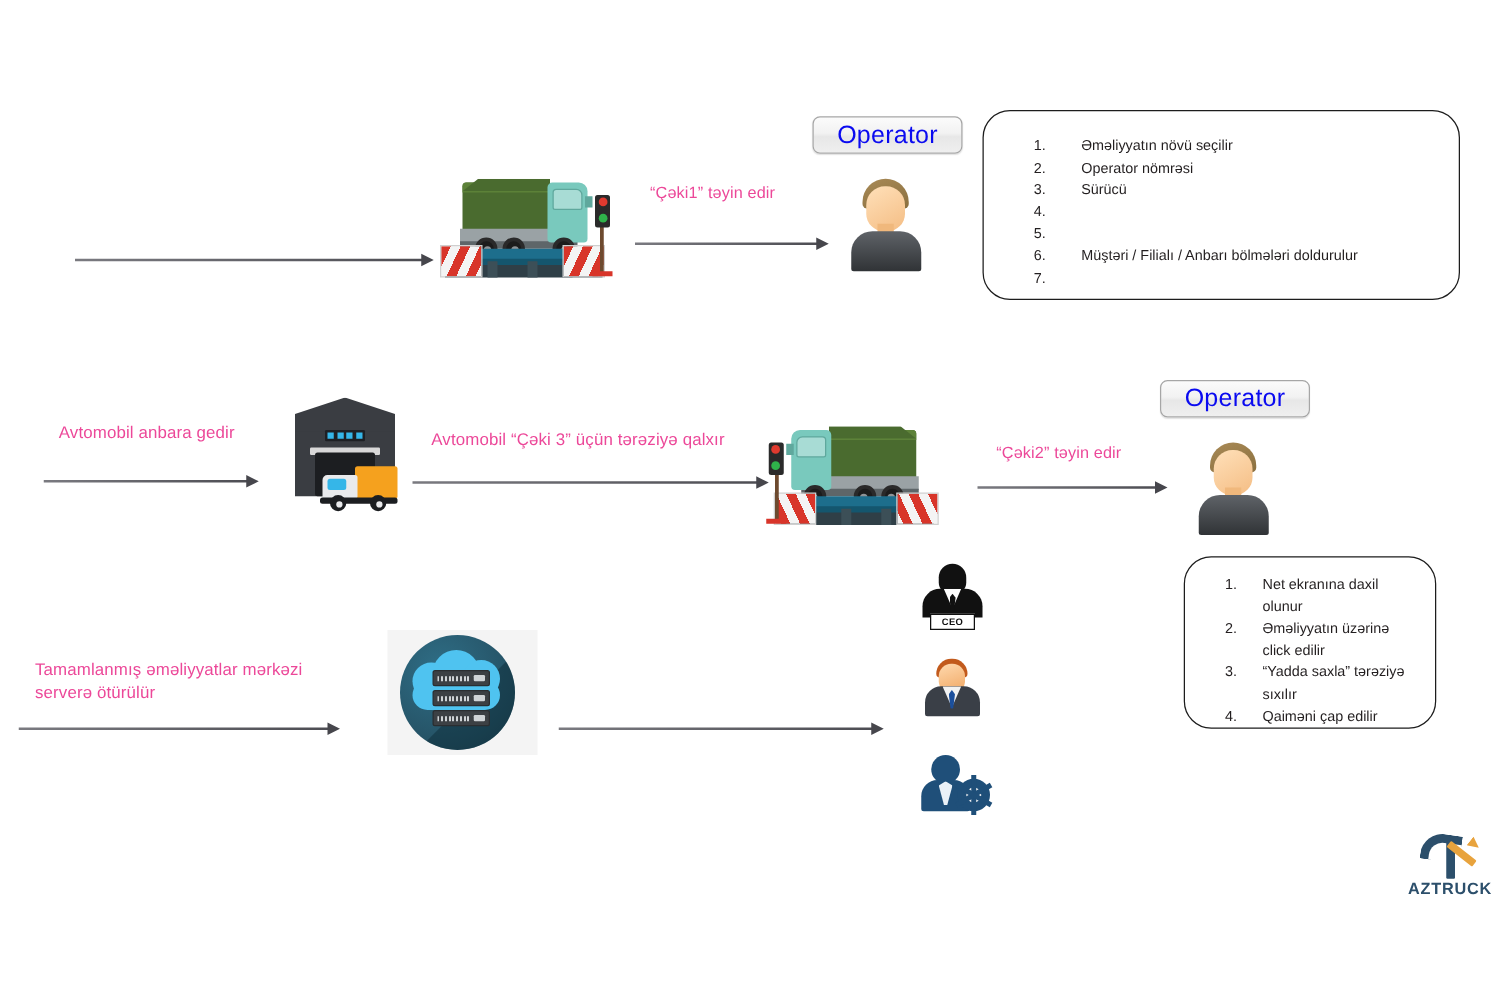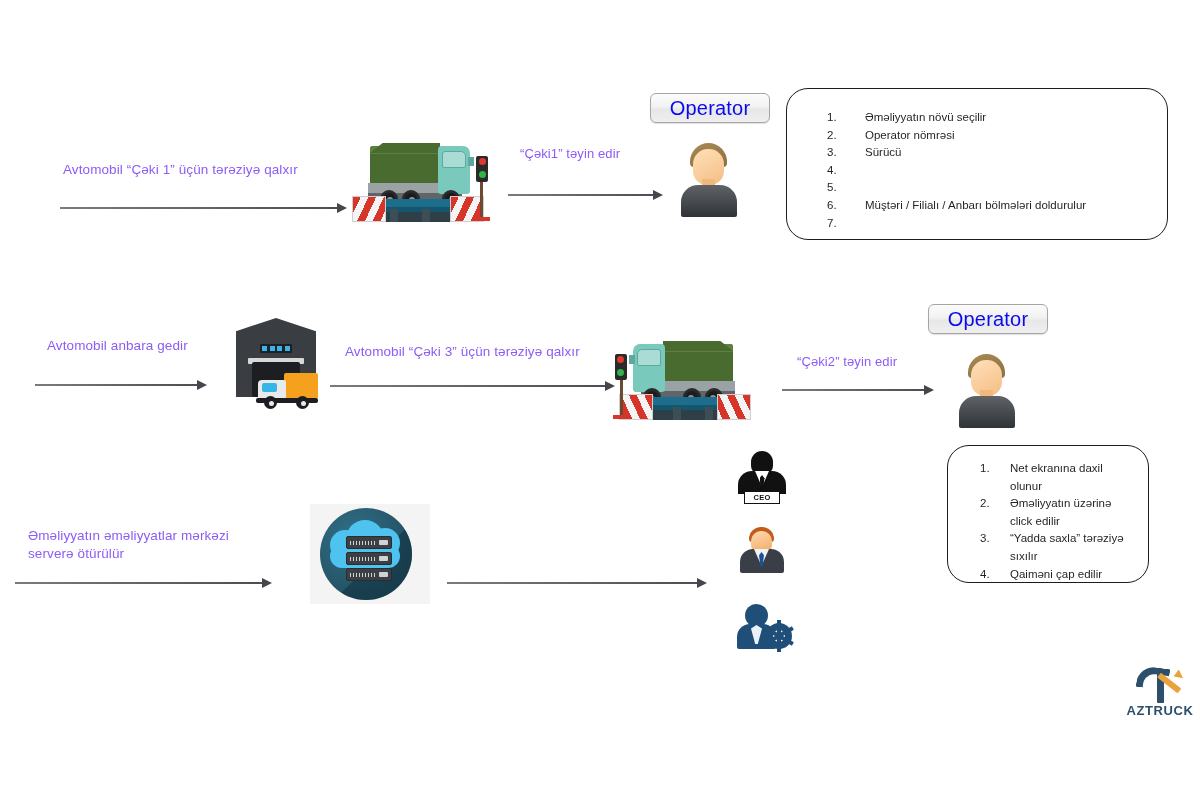--- a/index.html
+++ b/index.html
@@ -12,21 +12,21 @@
     overflow:hidden;
     position:relative;
   }
   .stage{position:absolute;left:0;top:0;width:1200px;height:800px;}
   .abs{position:absolute;}
 
   
   .flow-label{
     font-size:13.5px;
     line-height:18px;
-    color:#8b5cf6;
+    color:#ec4899;
     white-space:pre-line;
     letter-spacing:.1px;
   }
   .flow-label.small{font-size:13px;}
 
   
   .arrow{position:absolute;height:10px;}
   .arrow .shaft{
     position:absolute;left:0;top:4px;height:1.6px;
     background:linear-gradient(to right,#7a7a80,#4d4d53);
@@ -207,21 +207,20 @@
   .lg-tip{position:absolute;left:38px;top:6px;width:9px;height:9px;background:#e8a33d;
      clip-path:polygon(0 0,100% 50%,0 100%);transform:rotate(38deg);}
   .logo-text{position:absolute;left:0;top:38px;width:70px;text-align:center;
      font-size:13px;font-weight:bold;color:#2c4f6b;letter-spacing:.6px;}
 </style>
 </head>
 <body>
 
 <div class="stage">
 
-  <div class="abs flow-label" style="left:63px;top:161px;width:300px;">Avtomobil “Çəki 1” üçün tərəziyə qalxır</div>
 
   <div class="arrow" style="left:60px;top:203px;width:287px;">
     <div class="shaft"></div>
     <div class="head"></div>
   </div>
 
   <div class="truck-scene" style="left:350px;top:132px;width:145px;height:92px;">
     <div class="inner">
       <div class="cargo"></div>
       <div class="cargo-slant"></div>
@@ -390,21 +389,21 @@
         <span class="num">3.</span>
         <span class="txt">“Yadda saxla” tərəziyə sıxılır</span>
       </li>
       <li>
         <span class="num">4.</span>
         <span class="txt">Qaiməni çap edilir</span>
       </li>
     </ol>
   </div>
 
-  <div class="abs flow-label" style="left:28px;top:527px;width:270px;">Əməliyyatın əməliyyatlar mərkəzi
+  <div class="abs flow-label" style="left:28px;top:527px;width:270px;">Tamamlanmış əməliyyatlar mərkəzi
 serverə ötürülür</div>
 
   <div class="arrow" style="left:15px;top:578px;width:257px;">
     <div class="shaft"></div>
     <div class="head"></div>
   </div>
 
   <div class="cloudbox" style="left:310px;top:504px;width:120px;height:100px;">
     <div class="cloud-circle" style="left:10px;top:4px;width:92px;height:92px;">
       <div class="cloud-shade" style="left:34px;top:40px;"></div>

